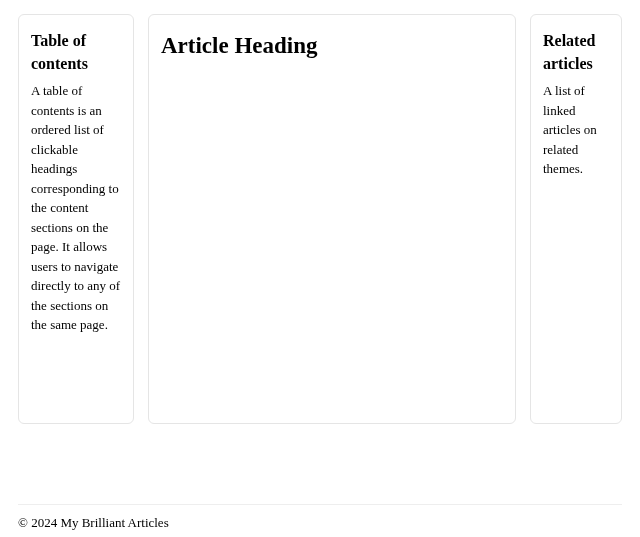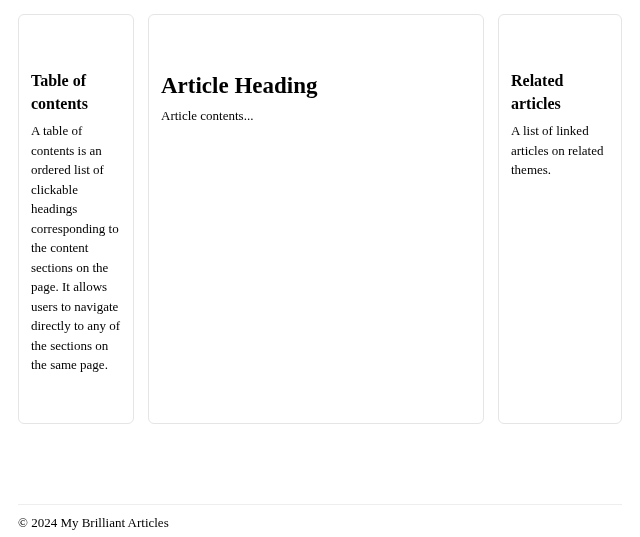--- a/index.html
+++ b/index.html
@@ -27,30 +27,29 @@
     }
     .sidebar-left {
       width: 116px;
       height: 410px;
     }
     .main {
       flex: 1;
       height: 410px;
     }
     .sidebar-right {
-      width: 124px;
+      width: 92px;
       height: 410px;
     }
     .panel h2 {
       font-size: 16px;
       font-weight: bold;
       line-height: 1.45;
       margin-bottom: 6px;
       color: #000;
-      margin-top: 40px;
     }
     .main h2 {
       font-size: 23px;
       margin-bottom: 4px;
     }
     .panel p {
       font-size: 13px;
       line-height: 1.5;
       color: #000;
     }
@@ -69,21 +68,20 @@
 <body>
 
 <div class="container">
   <aside class="panel sidebar-left">
     <h2>Table of contents</h2>
     <p>A table of contents is an ordered list of clickable headings corresponding to the content sections on the page. It allows users to navigate directly to any of the sections on the same page.</p>
   </aside>
 
   <main class="panel main">
     <h2>Article Heading</h2>
-    <p>Article contents...</p>
   </main>
 
   <aside class="panel sidebar-right">
     <h2>Related articles</h2>
     <p>A list of linked articles on related themes.</p>
   </aside>
 </div>
 
 <footer class="footer">
   <span>© 2024 My Brilliant Articles</span>

